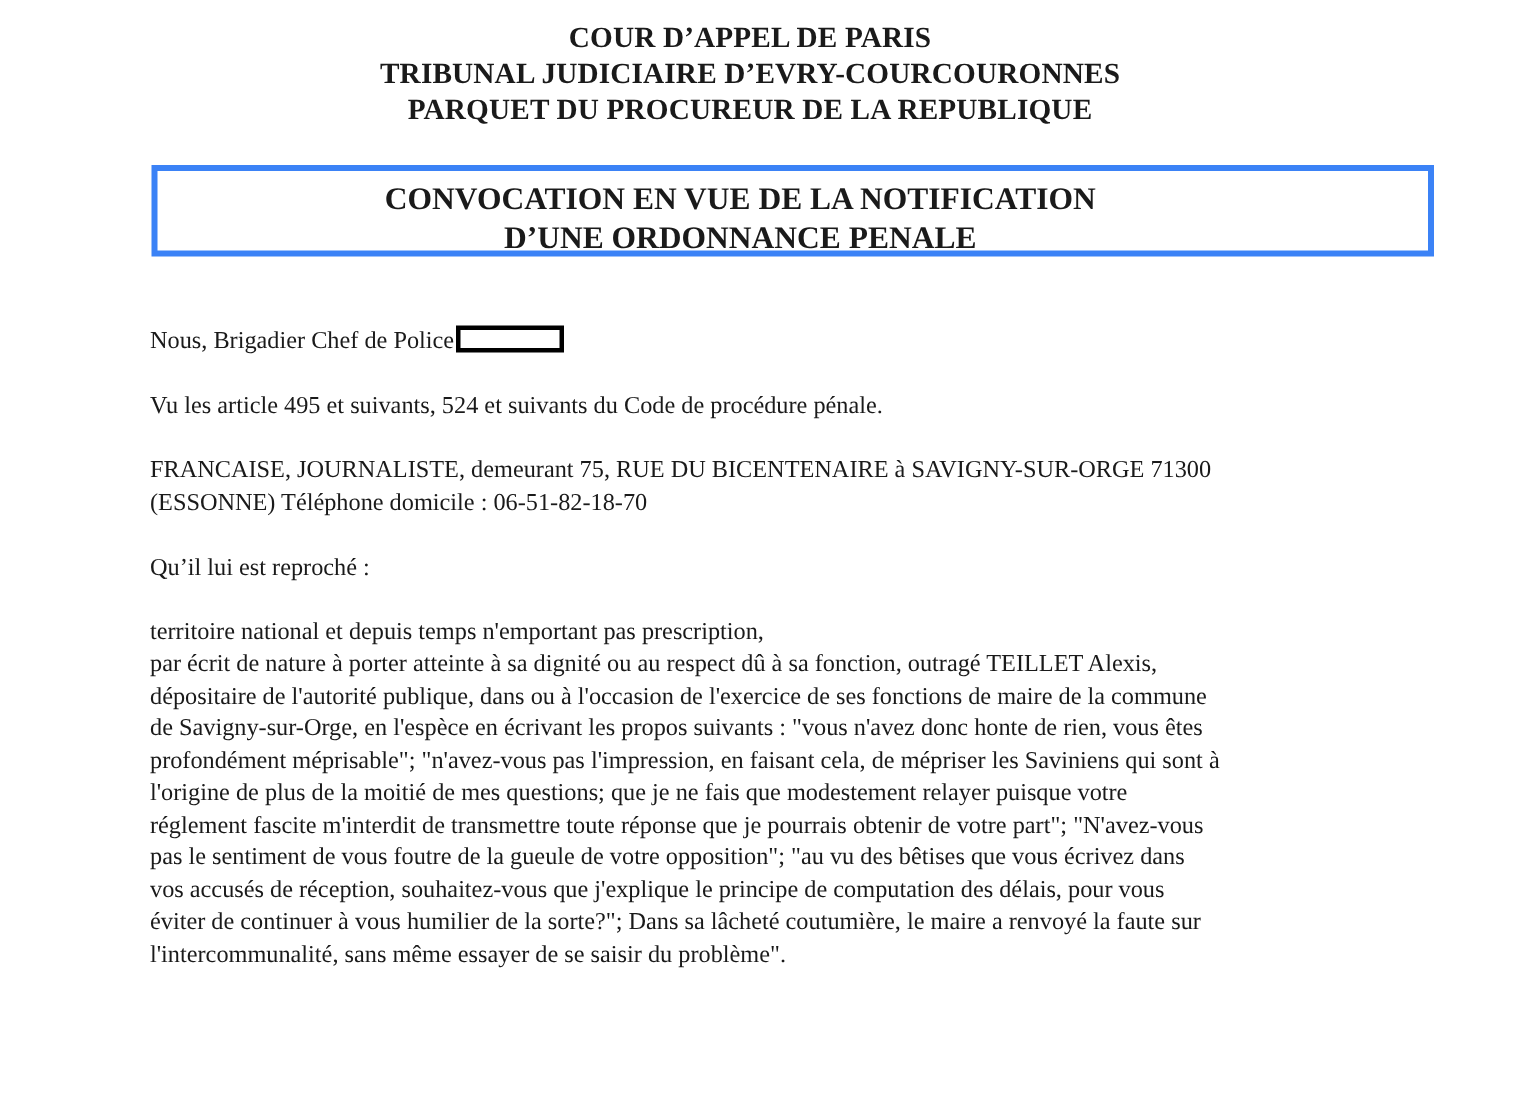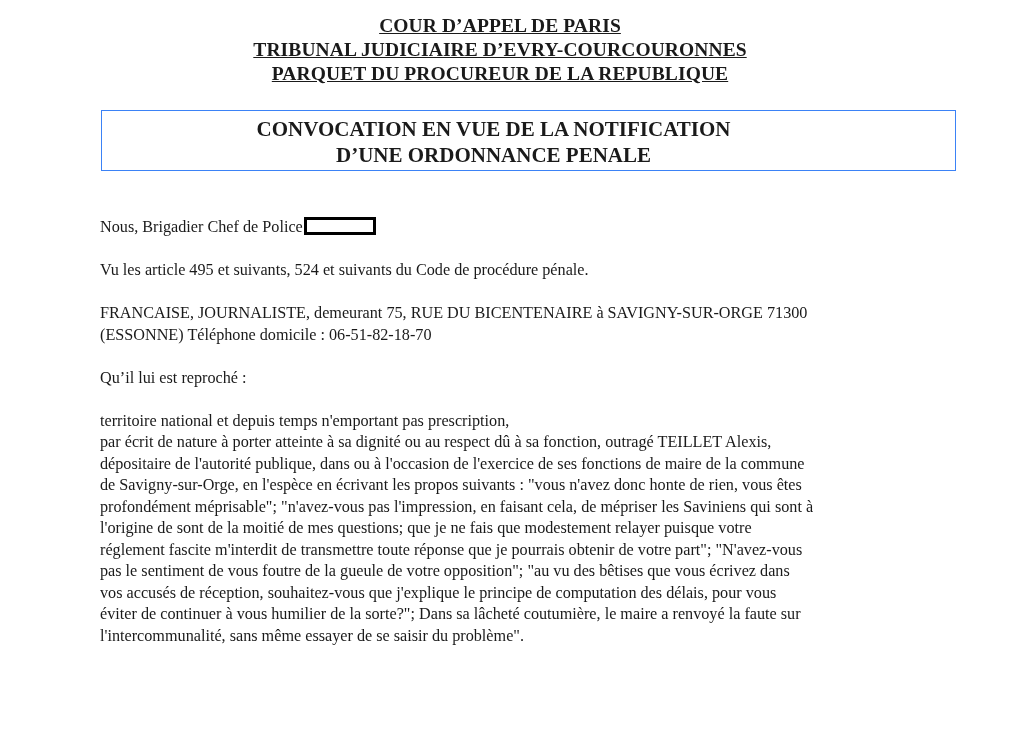--- a/index.html
+++ b/index.html
@@ -4,26 +4,26 @@
 <style>
   html, body { margin:0; padding:0; }
   body {
     width:1024px; height:737px; overflow:hidden;
     background:#ffffff; color:#1a1a1a;
     font-family:"Liberation Serif", "DejaVu Serif", serif;
     position:relative;
   }
   .header {
     position:absolute; left:0; top:14px; width:1000px; text-align:center;
-    font-weight:bold; font-size:19.5px; line-height:24px; letter-spacing:0.1px;text-decoration:underline;
+    font-weight:bold; font-size:19.5px; line-height:24px; letter-spacing:0.1px;
   }
   .header div { white-space:nowrap; }
   .titlebox {
     position:absolute; left:101px; top:110px; width:855px; height:61px;
-    border:1px solid #3b82f6; box-sizing:border-box;
+    border:4px solid #3b82f6; box-sizing:border-box;
     text-align:center; font-weight:bold; font-size:21px; line-height:26px;
     padding-top:5px;
   }
   .titlebox div { margin-left:-70px; }
   .body {
     position:absolute; left:100px; top:217px; width:800px;
     font-size:16.2px; line-height:21.5px;
   }
   .line { white-space:nowrap; height:21.5px; }
   .gap { height:21.5px; }
@@ -57,19 +57,19 @@
   <div class="line">FRANCAISE, JOURNALISTE, demeurant 75, RUE DU BICENTENAIRE à SAVIGNY-SUR-ORGE 71300</div>
   <div class="line">(ESSONNE) Téléphone domicile : 06-51-82-18-70</div>
   <div class="gap"></div>
   <div class="line">Qu’il lui est reproché :</div>
   <div class="gap"></div>
   <div class="line">territoire national et depuis temps n'emportant pas prescription,</div>
   <div class="line">par écrit de nature à porter atteinte à sa dignité ou au respect dû à sa fonction, outragé TEILLET Alexis,</div>
   <div class="line">dépositaire de l'autorité publique, dans ou à l'occasion de l'exercice de ses fonctions de maire de la commune</div>
   <div class="line">de Savigny-sur-Orge, en l'espèce en écrivant les propos suivants : "vous n'avez donc honte de rien, vous êtes</div>
   <div class="line">profondément méprisable"; "n'avez-vous pas l'impression, en faisant cela, de mépriser les Saviniens qui sont à</div>
-  <div class="line">l'origine de sont de la moitié de mes questions; que je ne fais que modestement relayer puisque votre</div>
+  <div class="line">l'origine de plus de la moitié de mes questions; que je ne fais que modestement relayer puisque votre</div>
   <div class="line">réglement fascite m'interdit de transmettre toute réponse que je pourrais obtenir de votre part"; "N'avez-vous</div>
   <div class="line">pas le sentiment de vous foutre de la gueule de votre opposition"; "au vu des bêtises que vous écrivez dans</div>
   <div class="line">vos accusés de réception, souhaitez-vous que j'explique le principe de computation des délais, pour vous</div>
   <div class="line">éviter de continuer à vous humilier de la sorte?"; Dans sa lâcheté coutumière, le maire a renvoyé la faute sur</div>
   <div class="line">l'intercommunalité, sans même essayer de se saisir du problème".</div>
 </div>
 
 </body></html>

